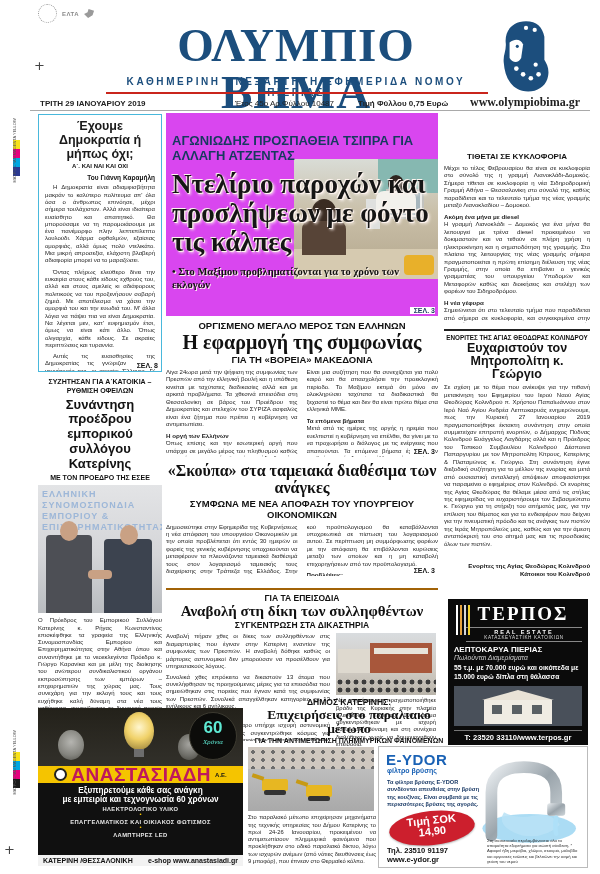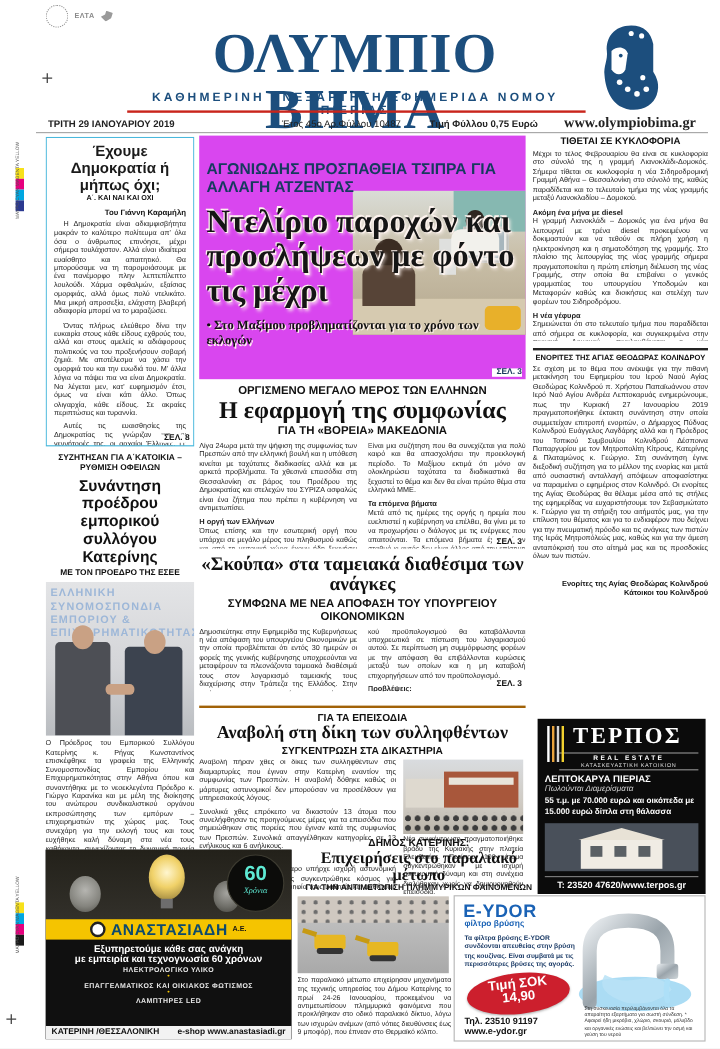--- a/index.html
+++ b/index.html
@@ -101,21 +101,21 @@
   .flood .sec-sub{font-size:7px;}
   .ph-flood{width:126px;height:64px;background:linear-gradient(180deg,#d4cfc7 0%,#bdbdbd 35%,#a9a9a9 100%);margin-top:3px;}
   .fl-bldg{position:absolute;left:0;top:0;width:100%;height:22px;background:#cfc8c0;background-image:radial-gradient(circle at 5px 5px,#6d6d6d 1.6px,transparent 2px);background-size:10px 8px;}
   .digger{position:absolute;width:26px;height:12px;background:#e7b722;border-radius:2px;}
   .digger::after{content:"";position:absolute;left:-10px;top:-4px;width:12px;height:4px;background:#c79a14;transform:rotate(18deg);}
   .digger i{position:absolute;left:2px;bottom:-4px;width:22px;height:5px;background:#333;border-radius:2px;display:block;}
   .flood .cap{width:128px;margin-top:3px;height:78px;overflow:hidden;}
 
   
   .col-right{position:absolute;left:444px;top:113px;width:146px;height:484px;overflow:hidden;}
-  .rail .sec-kicker{font-size:8px;}
+  .rail .sec-kicker{font-size:8px;margin-top:39px;}
   .rail .sec-title{font-size:14.5px;font-family:"Liberation Sans",sans-serif;}
   .rail-body{margin-top:4px;height:158px;overflow:hidden;}
   .thanks{border-top:2px solid #222;margin-top:6px;padding-top:3px;}
   .thanks .sec-kicker{font-size:6.3px;}
   .thanks .sec-title{font-size:12.5px;font-family:"Liberation Sans",sans-serif;}
   .thanks-body{margin-top:3px;height:178px;overflow:hidden;}
   .sig{font-size:6.2px;font-weight:bold;text-align:right;line-height:1.3;}
 
   
   .terpos{position:absolute;left:448px;top:599px;width:140px;height:146px;background:#0b0b0b;color:#fff;box-sizing:border-box;padding:4px 6px;text-align:center;}
@@ -139,21 +139,21 @@
   .bulb{position:absolute;border-radius:50%;}
   .b1{left:86px;top:4px;width:30px;height:38px;background:radial-gradient(circle at 50% 40%,#fff6cf 0%,#f0d168 45%,#8a7435 100%);}
   .b1::after{content:"";position:absolute;left:10px;bottom:-7px;width:10px;height:8px;background:#6d6d6d;}
   .b2{left:20px;top:22px;width:26px;height:30px;background:radial-gradient(circle at 50% 40%,#d8d8d4 0%,#9a9a94 60%,#55554f 100%);opacity:.8;}
   .b3{left:140px;top:26px;width:22px;height:26px;background:radial-gradient(circle at 50% 40%,#d8d8d4 0%,#8a8a84 60%,#4a4a44 100%);opacity:.7;}
   .badge60{position:absolute;right:6px;top:4px;width:46px;height:46px;border-radius:50%;background:#0c0c0a;border:1px solid #3c3a30;color:#5eead4;text-align:center;z-index:3;}
   .badge60 .n{font-size:17px;font-weight:bold;line-height:1.1;margin-top:6px;}
   .badge60 .t{font-size:7px;font-style:italic;font-family:"Liberation Serif",serif;}
   .a-band{position:relative;background:#f5c400;height:17px;display:flex;align-items:center;justify-content:center;gap:4px;}
   .a-bulb-ic{width:9px;height:9px;border-radius:50%;background:#fff;border:2px solid #222;}
-  .a-brand{font-size:13px;font-weight:bold;color:#0c4a6e;letter-spacing:.5px;}
+  .a-brand{font-size:19px;font-weight:bold;color:#be185d;letter-spacing:.5px;}
   .a-brand-sfx{font-size:6px;font-weight:bold;color:#141414;}
   .a-lines{color:#fff;text-align:center;margin-top:3px;}
   .a-l1{font-size:8.2px;font-weight:bold;}
   .a-l2{font-size:8.2px;font-weight:bold;}
   .a-item{font-size:5.8px;font-weight:bold;color:#e8e8e8;margin-top:2px;letter-spacing:.4px;}
   .a-dot{color:#f5c400;font-size:6px;line-height:.8;}
   .a-footer{position:absolute;left:0;bottom:0;width:100%;background:#f2f2f2;color:#111;display:flex;justify-content:space-between;padding:2px 5px;box-sizing:border-box;font-size:7px;font-weight:bold;}
 
   .eydor{position:absolute;left:378px;top:746px;width:210px;height:122px;background:#fff;border:1px solid #bbb;box-sizing:border-box;overflow:hidden;}
   .e-brand{position:absolute;left:7px;top:4px;font-size:15px;font-weight:bold;color:#1a62b5;letter-spacing:.5px;}
@@ -265,21 +265,21 @@
         <div class="off-mon2"></div>
         <div class="off-mon1">
             <i></i>
           </div>
         <div class="off-p1h"></div>
         <div class="off-p1b"></div>
         <div class="off-p2h"></div>
         <div class="off-p2b"></div>
         <div class="off-bag"></div>
       </div>
-      <div class="headline">Ντελίριο παροχών και προσλήψεων με φόντο τις μέχρι</div>
+      <div class="headline">Ντελίριο παροχών και προσλήψεων με φόντο τις κάλπες</div>
       <div class="bullet">• Στο Μαξίμου προβληματίζονται για το χρόνο των εκλογών</div>
       <span class="selref sel-blue">ΣΕΛ. 3</span>
     </div>
 
     <div class="section agree">
       <div class="sec-kicker">ΟΡΓΙΣΜΕΝΟ ΜΕΓΑΛΟ ΜΕΡΟΣ ΤΩΝ ΕΛΛΗΝΩΝ</div>
       <div class="sec-title">Η εφαρμογή της συμφωνίας</div>
       <div class="sec-sub">ΓΙΑ ΤΗ «ΒΟΡΕΙΑ» ΜΑΚΕΔΟΝΙΑ</div>
       <div class="cols2 jtext">
         <div>
@@ -363,20 +363,21 @@
         <div class="bsub">Ακόμη ένα μήνα με diesel</div>
         <p>Η γραμμή Λιανοκλάδι – Δομοκός για ένα μήνα θα λειτουργεί με τρένα diesel προκειμένου να δοκιμαστούν και να τεθούν σε πλήρη χρήση η ηλεκτροκίνηση και η σηματοδότηση της γραμμής. Στο πλαίσιο της λειτουργίας της νέας γραμμής σήμερα πραγματοποιείται η πρώτη επίσημη διέλευση της νέας Γραμμής, στην οποία θα επιβαίνει ο γενικός γραμματέας του υπουργείου Υποδομών και Μεταφορών καθώς και διοικήσεις και στελέχη των φορέων του Σιδηροδρόμου.</p>
         <div class="bsub">Η νέα γέφυρα</div>
         <p>Σημειώνεται ότι στο τελευταίο τμήμα που παραδίδεται από σήμερα σε κυκλοφορία, και συγκεκριμένα στην περιοχή Δομοκού, περιλαμβάνεται η νέα σιδηροδρομική – μεταλλική και στατικώς μοναδική – γέφυρα ΣΓ26, η οποία αποτελεί ένα ιδιαίτερο τεχνικό επίτευγμα, η κατασκευή του οποίου ολοκληρώθηκε τα τελευταία τρία χρόνια.</p>
 
       </div>
     </div>
 
     <div class="thanks">
       <div class="sec-kicker">ΕΝΟΡΙΤΕΣ ΤΗΣ ΑΓΙΑΣ ΘΕΟΔΩΡΑΣ ΚΟΛΙΝΔΡΟΥ</div>
+      <div class="sec-title">Ευχαριστούν τον Μητροπολίτη κ. Γεώργιο</div>
       <div class="thanks-body jtext">
         <p>Σε σχέση με το θέμα που ανέκυψε για την πιθανή μετακίνηση του Εφημερίου του Ιερού Ναού Αγίας Θεοδώρας Κολινδρού π. Χρήστου Παπαϊωάννου στον Ιερό Ναό Αγίου Ανδρέα Λεπτοκαρυάς ενημερώνουμε, πως την Κυριακή 27 Ιανουαρίου 2019 πραγματοποιήθηκε έκτακτη συνάντηση στην οποία συμμετείχαν επιτροπή ενοριτών, ο Δήμαρχος Πύδνας Κολινδρού Ευάγγελος Λαγδάρης αλλά και η Πρόεδρος του Τοπικού Συμβουλίου Κολινδρού Δέσποινα Παπαργυρίου με τον Μητροπολίτη Κίτρους, Κατερίνης &amp; Πλαταμώνος κ. Γεώργιο. Στη συνάντηση έγινε διεξοδική συζήτηση για το μέλλον της ενορίας και μετά από ουσιαστική ανταλλαγή απόψεων αποφασίστηκε να παραμείνει ο εφημέριος στον Κολινδρό. Οι ενορίτες της Αγίας Θεοδώρας θα θέλαμε μέσα από τις στήλες της εφημερίδας να ευχαριστήσουμε τον Σεβασμιώτατο κ. Γεώργιο για τη στήριξη του αιτήματός μας, για την επίλυση του θέματος και για το ενδιαφέρον που δείχνει για την πνευματική πρόοδο και τις ανάγκες των πιστών της Ιεράς Μητροπόλεώς μας, καθώς και για την άμεση ανταπόκρισή του στο αίτημά μας και τις προσδοκίες όλων των πιστών.</p>
       </div>
       <div class="sig">Ενορίτες της Αγίας Θεοδώρας Κολινδρού</div>
       <div class="sig">Κάτοικοι του Κολινδρού</div>
     </div>
   </div>
 
   <div class="terpos">
     <div class="t-stripes">
@@ -394,21 +395,21 @@
     <div class="t-offer">Πωλούνται Διαμερίσματα</div>
     <div class="t-details">55 τ.μ. με 70.000 ευρώ και οικόπεδα με 15.000 ευρώ δίπλα στη θάλασσα</div>
     <div class="t-house">
       <div class="t-roof"></div>
       <div class="t-body">
         <i style="left:8px;"></i>
           <i style="left:28px;"></i>
           <i style="left:48px;"></i>
       </div>
     </div>
-    <div class="t-contact">Τ: 23520 47620/www.terpos.gr</div>
+    <div class="t-contact">Τ: 23520 33110/www.terpos.gr</div>
   </div>
 
   <div class="anast">
     <div class="a-photo">
       <div class="bulb b2"></div>
       <div class="bulb b1"></div>
       <div class="bulb b3"></div>
     </div>
     <div class="badge60">
       <div class="n">60</div>

